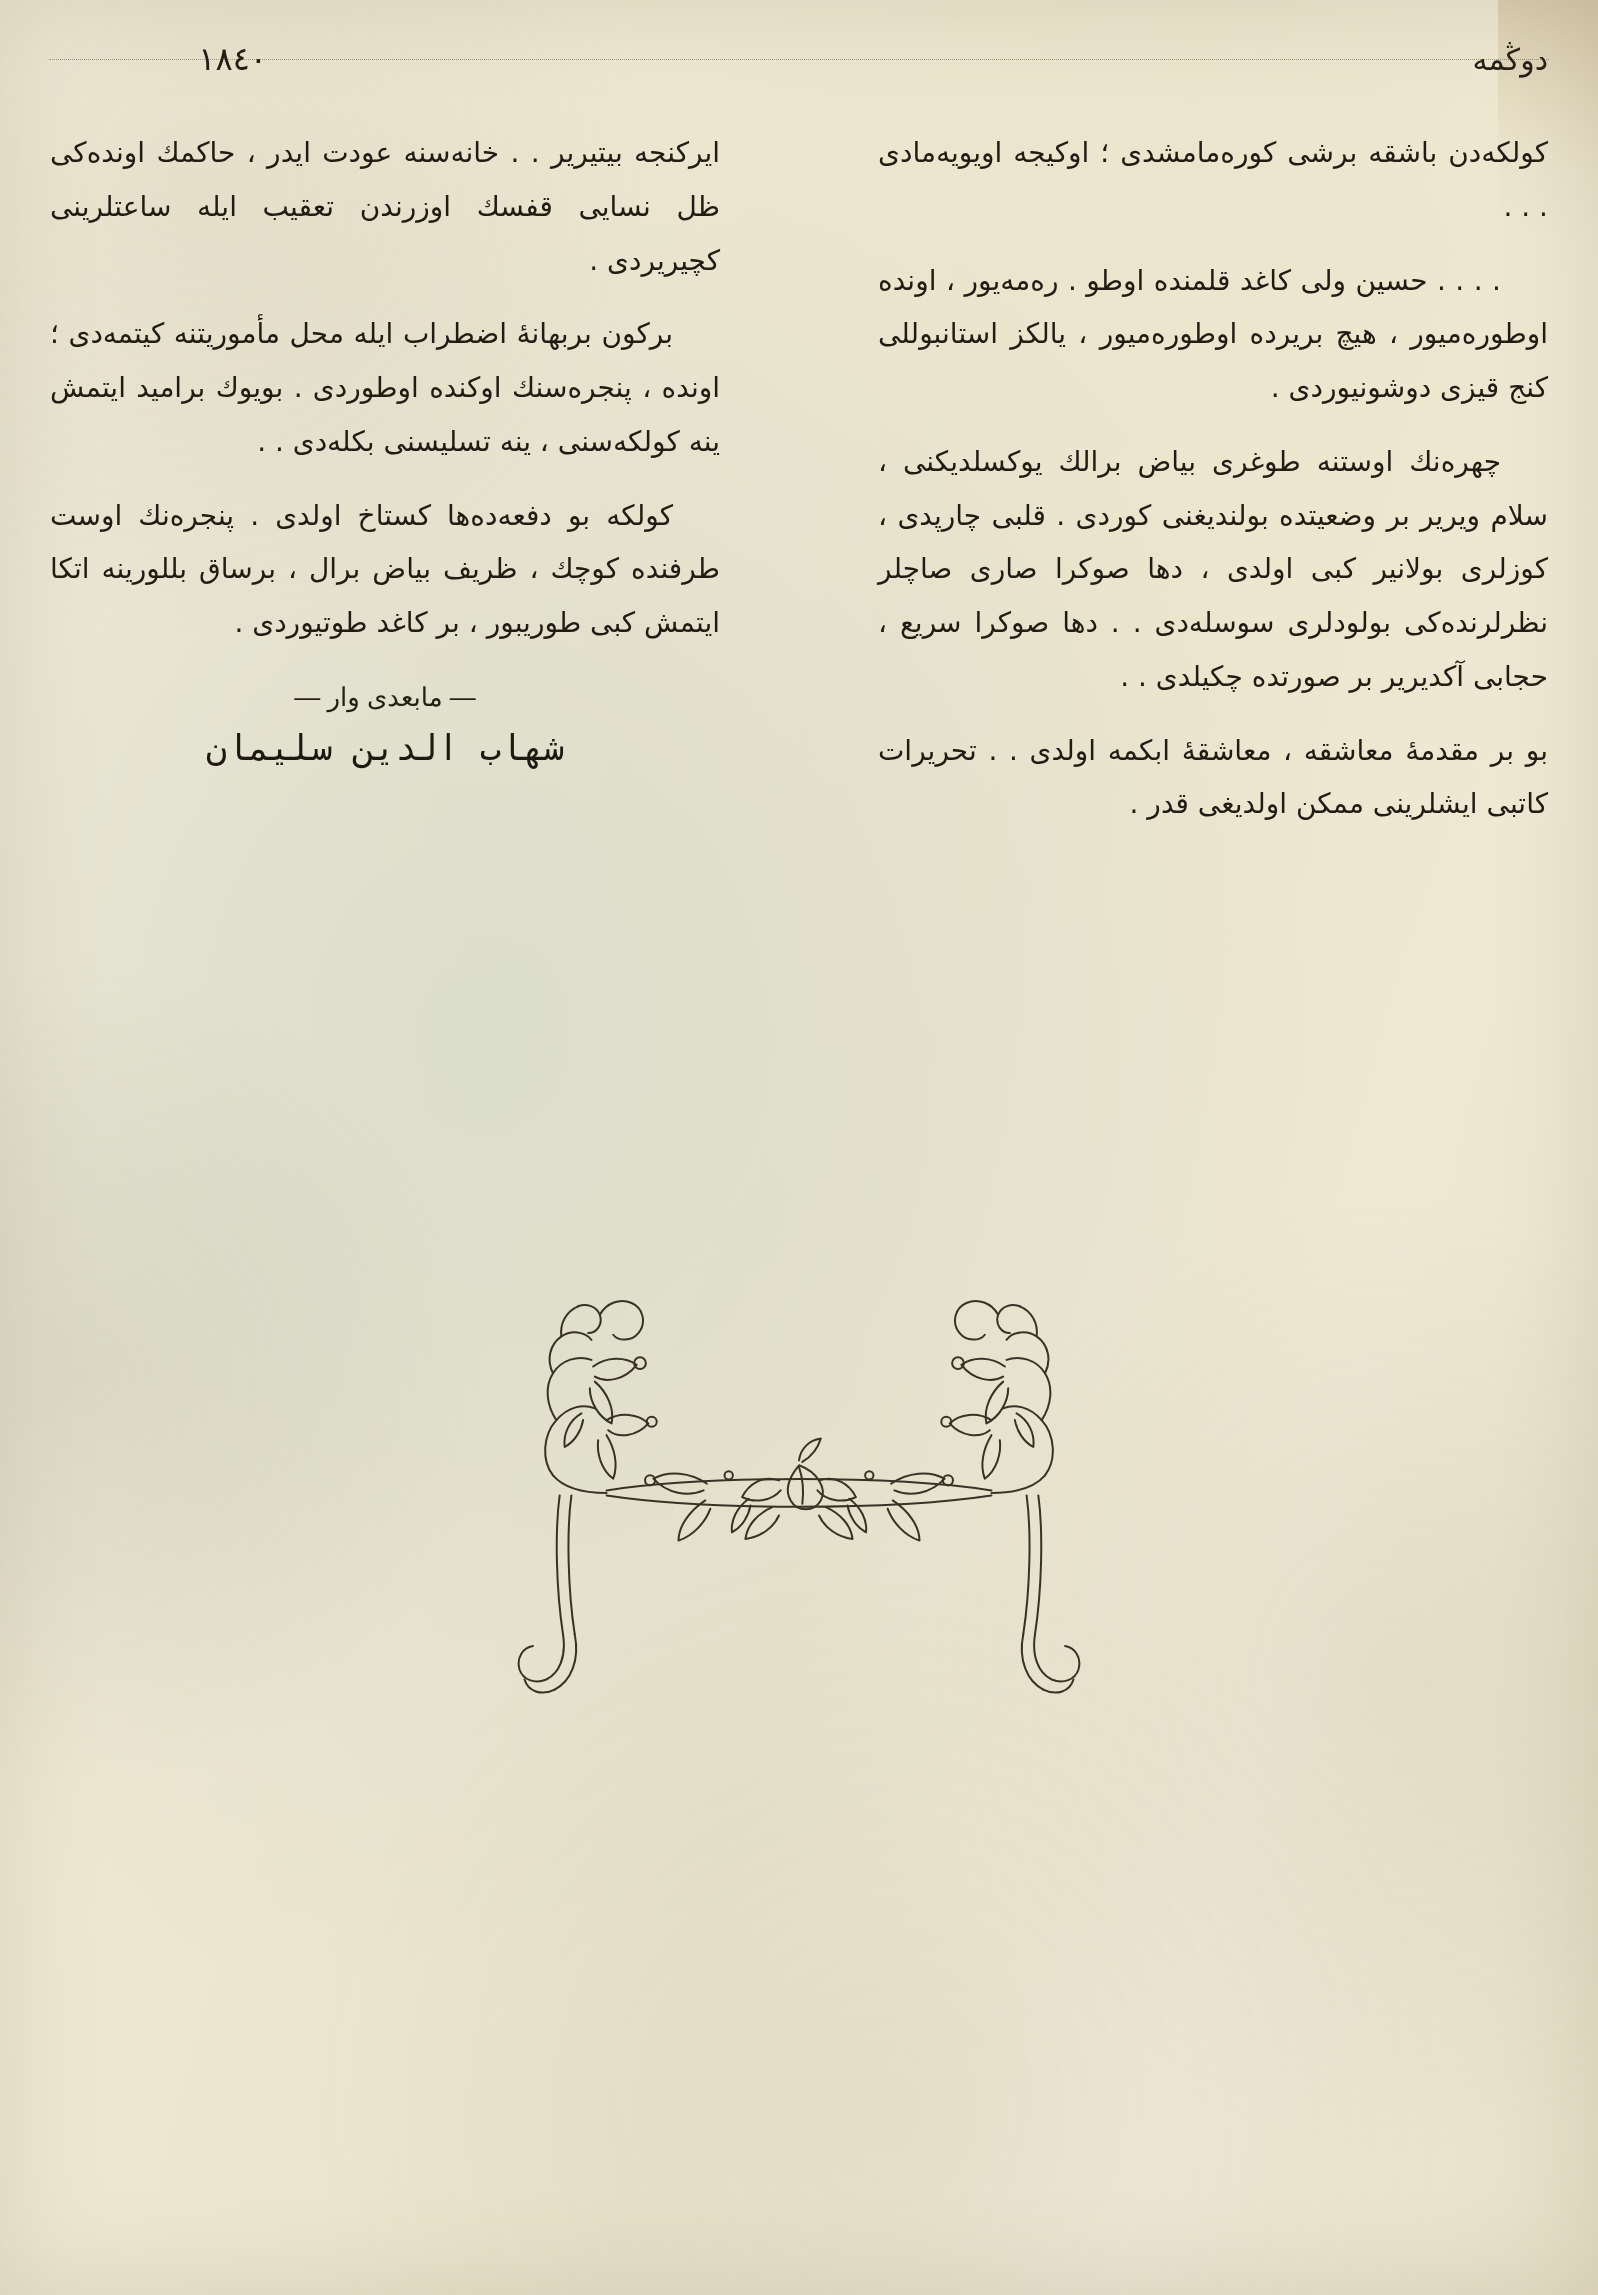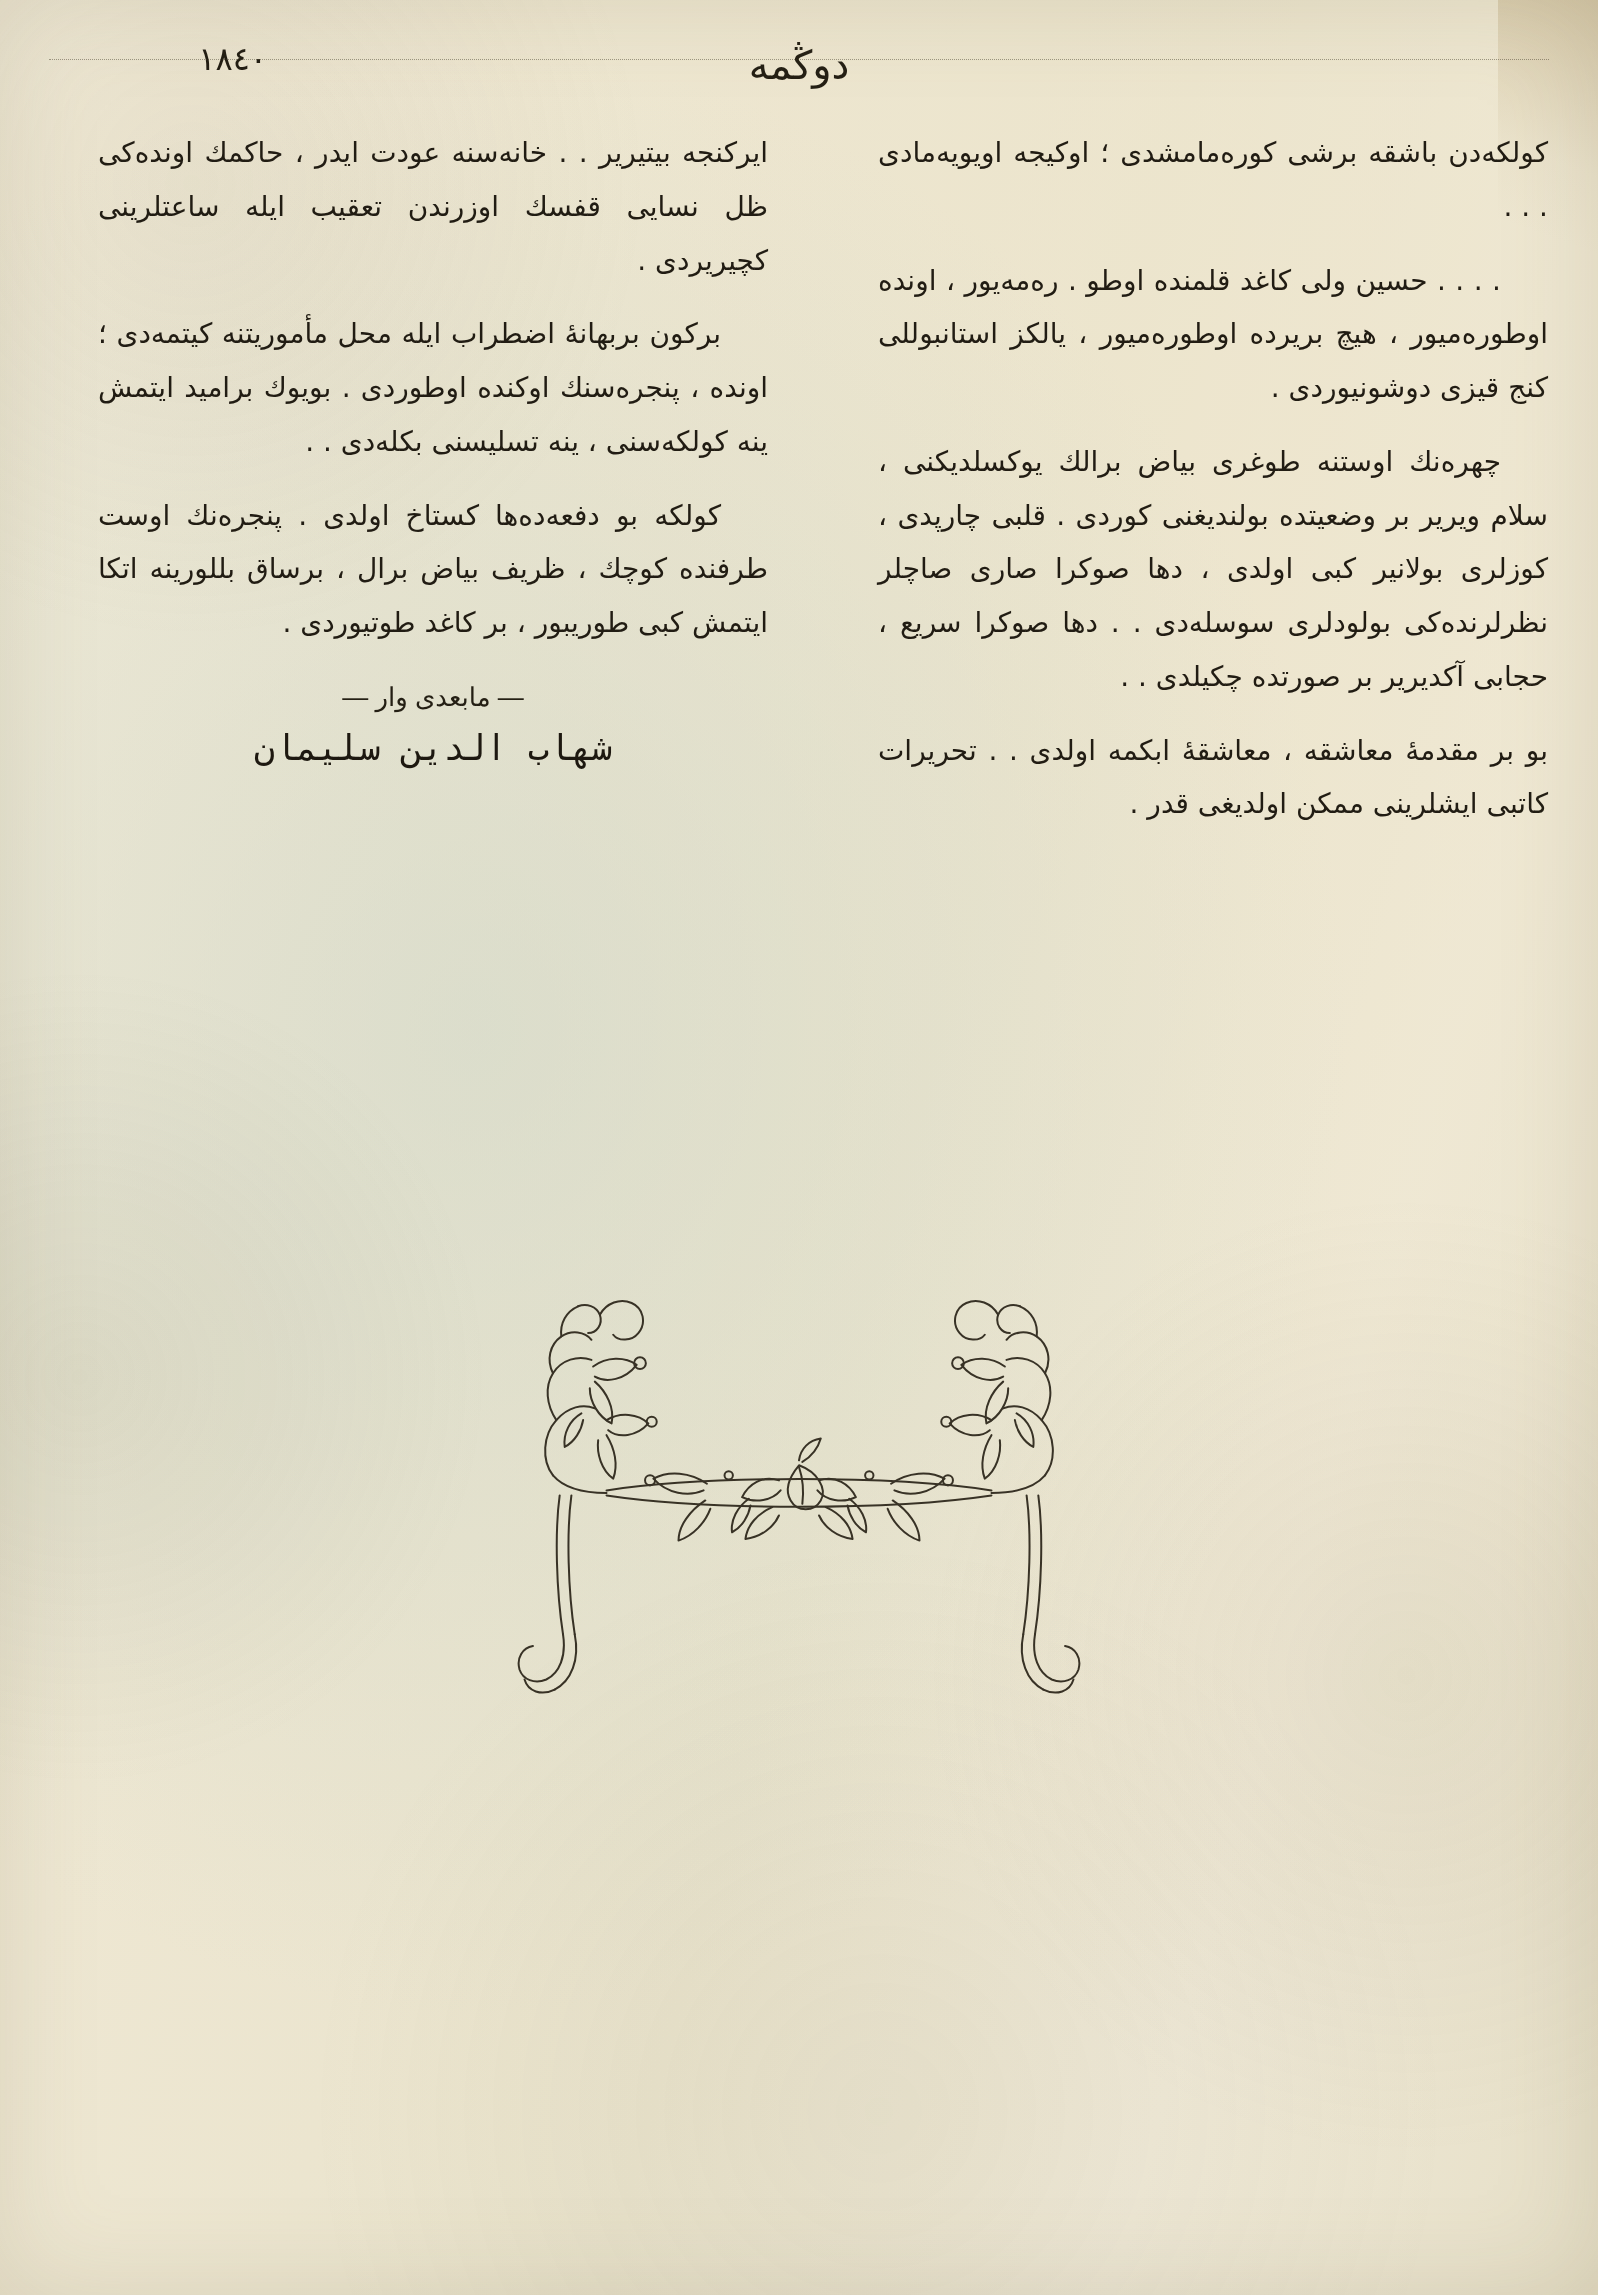--- a/index.html
+++ b/index.html
@@ -63,23 +63,23 @@
     text-align: right;
     font-family: "DejaVu Sans", sans-serif;
     font-size: 32px;
     color: #221d13;
     letter-spacing: 1.7px;
   }
   .running-title {
     position: absolute;
     left: 0; right: 0;
     top: 1.7px;
-    text-align: center;
-    font-family: "DejaVu Sans", sans-serif;
-    font-size: 40px;
+    text-align: right;
+    font-family: "DejaVu Sans", sans-serif;
+    font-size: 30px;
     color: #241f14;
   }
   .rule {
     position: absolute;
     top: 59px;
     left: 49px;
     right: 49px;
     border-top: 1.7px dotted rgba(60,52,34,0.45);
     height: 0;
   }
@@ -94,21 +94,21 @@
   }
   .col {
     position: absolute;
     top: 0;
     width: 670px;
     direction: rtl;
     text-align: justify;
     color: #1f1a12;
   }
   .col-right { right: 0; }
-  .col-left  { left: 0; margin-left: 48px; }
+  .col-left  { left: 0; }
 
   .para {
     font-family: "DejaVu Sans", sans-serif;
     font-size: 28px;
     line-height: 1.92;
     margin: 0 0 20px 0;
     color: #211c13;
     text-align: justify;
     direction: rtl;
     unicode-bidi: isolate;

